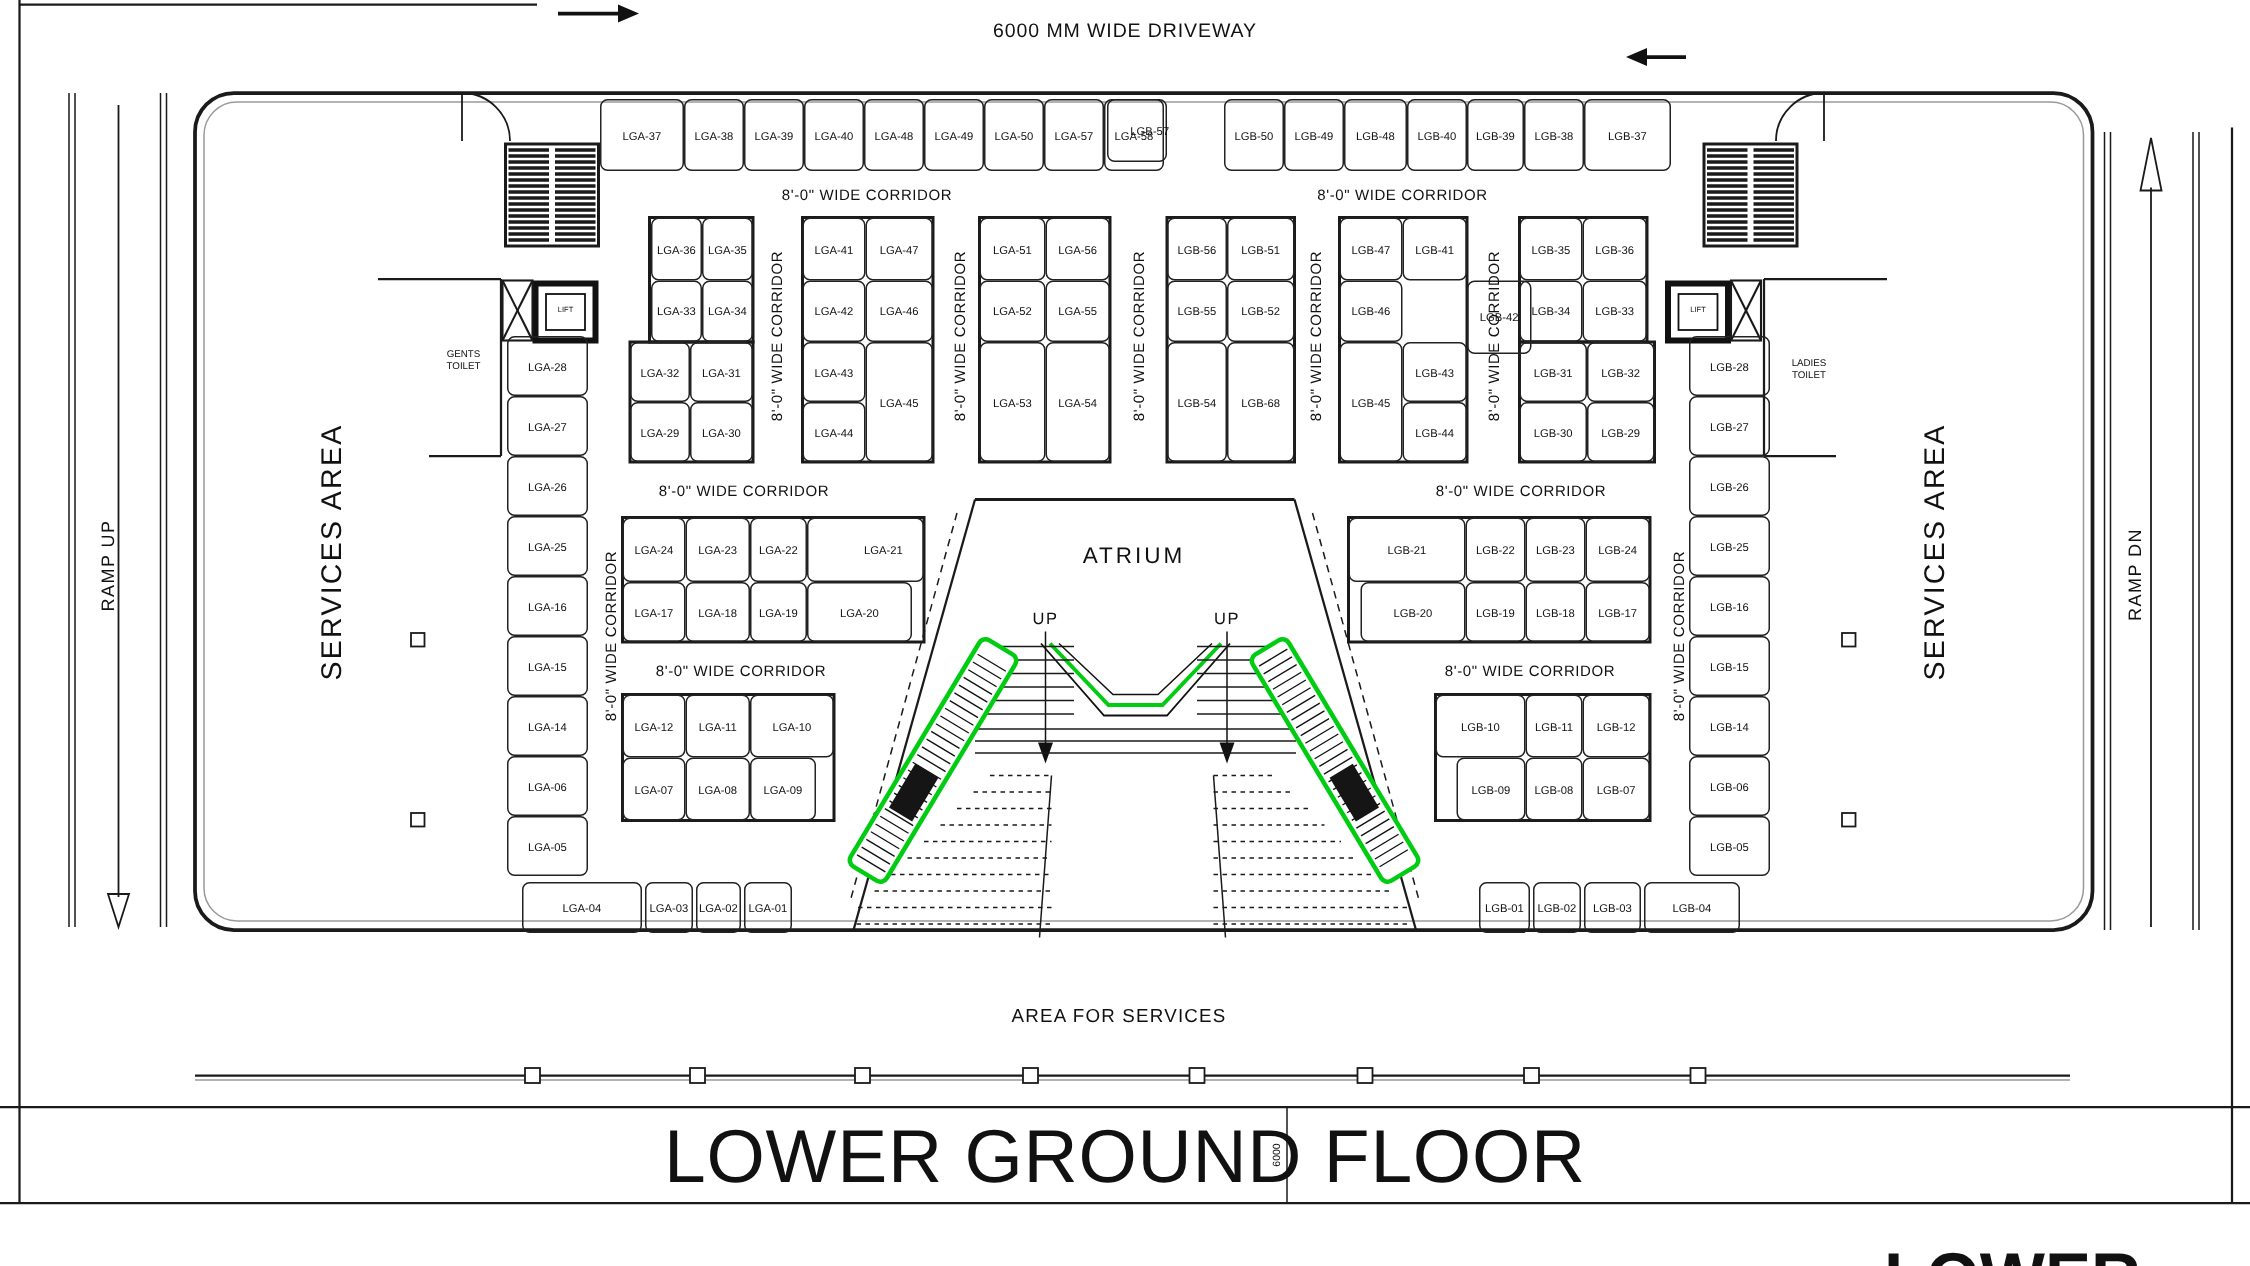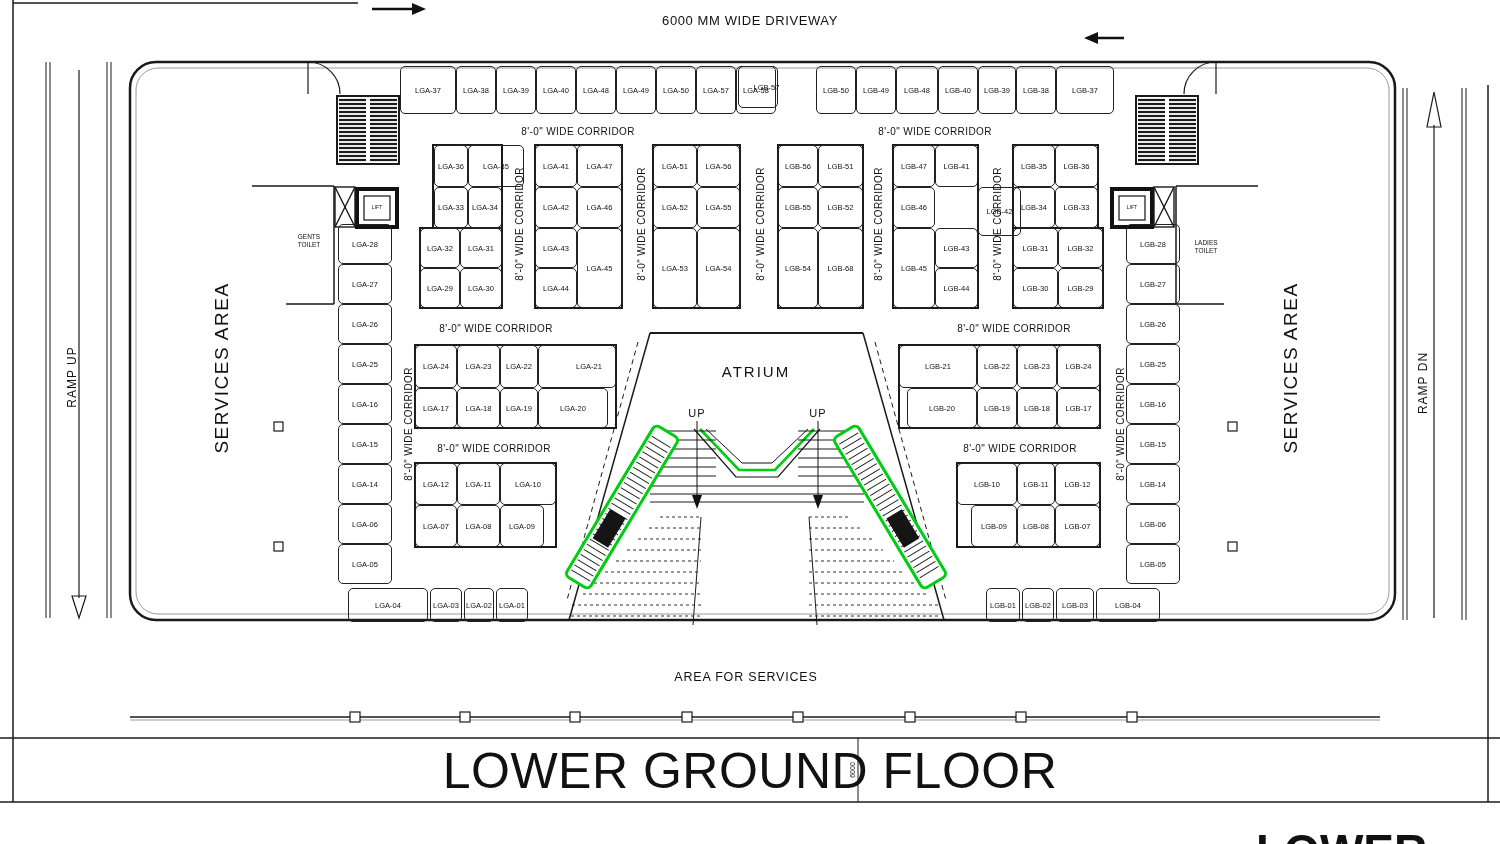--- a/index.html
+++ b/index.html
@@ -418,21 +418,21 @@
       </div>
       <div class="unit" style="left: 1126px; top: 504px; width: 54px; height: 40px;">
         <span>LGB-06</span>
       </div>
       <div class="unit" style="left: 1126px; top: 544px; width: 54px; height: 40px;">
         <span>LGB-05</span>
       </div>
       <div class="unit" style="left: 434px; top: 145px; width: 34px; height: 42px;">
         <span>LGA-36</span>
       </div>
-      <div class="unit" style="left: 468px; top: 145px; width: 56px; height: 42px;">
+      <div class="unit" style="left: 468px; top: 145px; width: 34px; height: 42px;">
         <span>LGA-35</span>
       </div>
       <div class="unit" style="left: 434px; top: 187px; width: 34px; height: 41px;">
         <span>LGA-33</span>
       </div>
       <div class="unit" style="left: 468px; top: 187px; width: 34px; height: 41px;">
         <span>LGA-34</span>
       </div>
       <div class="unit" style="left: 420px; top: 228px; width: 40px; height: 40px;">
         <span>LGA-32</span>

